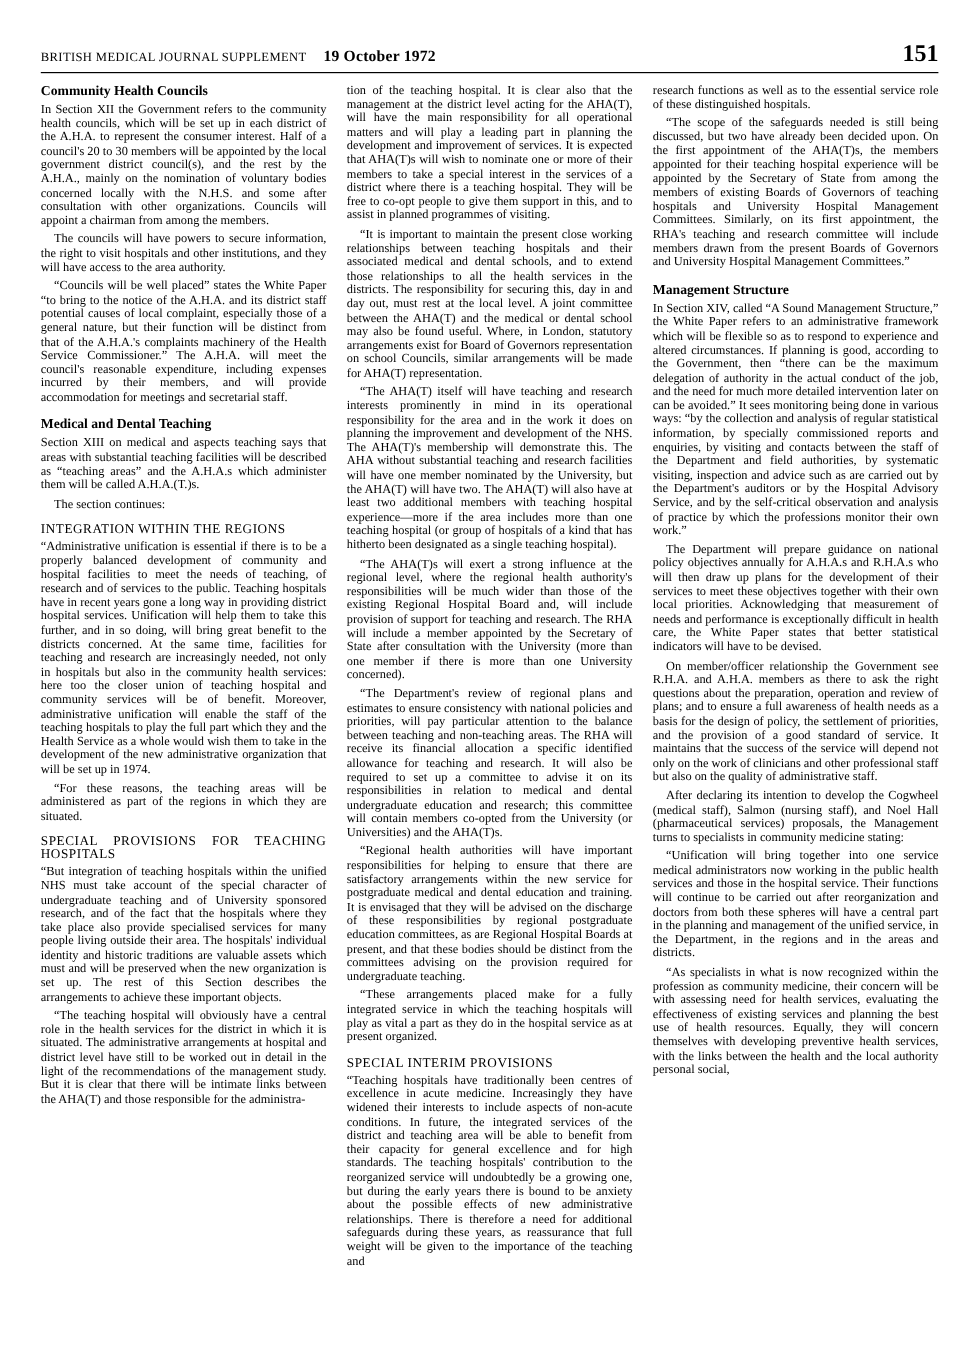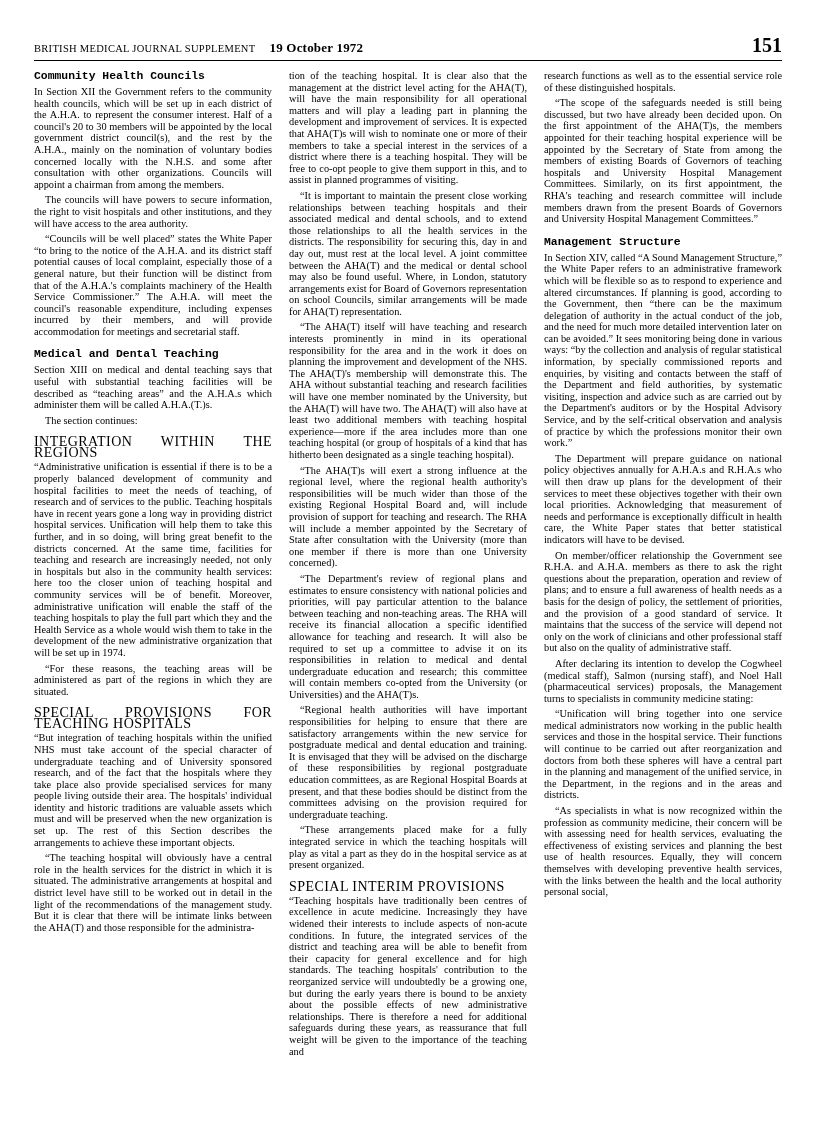--- a/index.html
+++ b/index.html
@@ -61,27 +61,27 @@
     line-height: 11.6px;
     text-align: justify;
     -webkit-hyphens: auto;
     hyphens: auto;
   }
   h2.sec {
     font-size: 11.4px;
     font-weight: bold;
     margin: 0 0 3px 0;
     line-height: 13px;
-    font-family: Liberation Mono, monospace;
+    font-family: Liberation Serif, serif;
   }
   h2.sec.spaced {
     margin-top: 11px;
   }
   h3.subsec {
-    font-size: 14px;
+    font-size: 11px;
     font-weight: normal;
     letter-spacing: 0.45px;
     margin: 10px 0 3px 0;
     line-height: 11px;
     font-family: "Liberation Serif", serif;
   }
   p {
     margin: 0;
     text-indent: 11px;
   }
@@ -104,21 +104,21 @@
   </div>
   <div class="rule"></div>
 
   <div class="columns">
     <div class="col">
         <h2 class="sec">Community Health Councils</h2>
         <p class="noindent">In Section XII the Government refers to the community health councils, which will be set up in each district of the A.H.A. to represent the consumer interest. Half of a council's 20 to 30 members will be appointed by the local government district council(s), and the rest by the A.H.A., mainly on the nomination of voluntary bodies concerned locally with the N.H.S. and some after consultation with other organizations. Councils will appoint a chairman from among the members.</p>
         <p class="">The councils will have powers to secure information, the right to visit hospitals and other institutions, and they will have access to the area authority.</p>
         <p class="">“Councils will be well placed” states the White Paper “to bring to the notice of the A.H.A. and its district staff potential causes of local complaint, especially those of a general nature, but their function will be distinct from that of the A.H.A.'s complaints machinery of the Health Service Commissioner.” The A.H.A. will meet the council's reasonable expenditure, including expenses incurred by their members, and will provide accommodation for meetings and secretarial staff.</p>
         <h2 class="sec spaced">Medical and Dental Teaching</h2>
-        <p class="noindent">Section XIII on medical and dental teaching says that useful with substantial teaching facilities will be described as “teaching areas” and the A.H.A.s which administer them will be called A.H.A.(T.)s.</p>
+        <p class="noindent">Section XIII on medical and aspects teaching says that areas with substantial teaching facilities will be described as “teaching areas” and the A.H.A.s which administer them will be called A.H.A.(T.)s.</p>
         <p class="">The section continues:</p>
         <h3 class="subsec" style="text-transform: uppercase;">Integration within the Regions</h3>
         <p class="noindent">“Administrative unification is essential if there is to be a properly balanced development of community and hospital facilities to meet the needs of teaching, of research and of services to the public. Teaching hospitals have in recent years gone a long way in providing district hospital services. Unification will help them to take this further, and in so doing, will bring great benefit to the districts concerned. At the same time, facilities for teaching and research are increasingly needed, not only in hospitals but also in the community health services: here too the closer union of teaching hospital and community services will be of benefit. Moreover, administrative unification will enable the staff of the teaching hospitals to play the full part which they and the Health Service as a whole would wish them to take in the development of the new administrative organization that will be set up in 1974.</p>
         <p class="">“For these reasons, the teaching areas will be administered as part of the regions in which they are situated.</p>
         <h3 class="subsec" style="text-transform: uppercase;">Special Provisions for Teaching Hospitals</h3>
         <p class="noindent">“But integration of teaching hospitals within the unified NHS must take account of the special character of undergraduate teaching and of University sponsored research, and of the fact that the hospitals where they take place also provide specialised services for many people living outside their area. The hospitals' individual identity and historic traditions are valuable assets which must and will be preserved when the new organization is set up. The rest of this Section describes the arrangements to achieve these important objects.</p>
         <p class="">“The teaching hospital will obviously have a central role in the health services for the district in which it is situated. The administrative arrangements at hospital and district level have still to be worked out in detail in the light of the recommendations of the management study. But it is clear that there will be intimate links between the AHA(T) and those responsible for the administra-</p>
       </div>
     <div class="col">
         <p class="noindent">tion of the teaching hospital. It is clear also that the management at the district level acting for the AHA(T), will have the main responsibility for all operational matters and will play a leading part in planning the development and improvement of services. It is expected that AHA(T)s will wish to nominate one or more of their members to take a special interest in the services of a district where there is a teaching hospital. They will be free to co-opt people to give them support in this, and to assist in planned programmes of visiting.</p>

